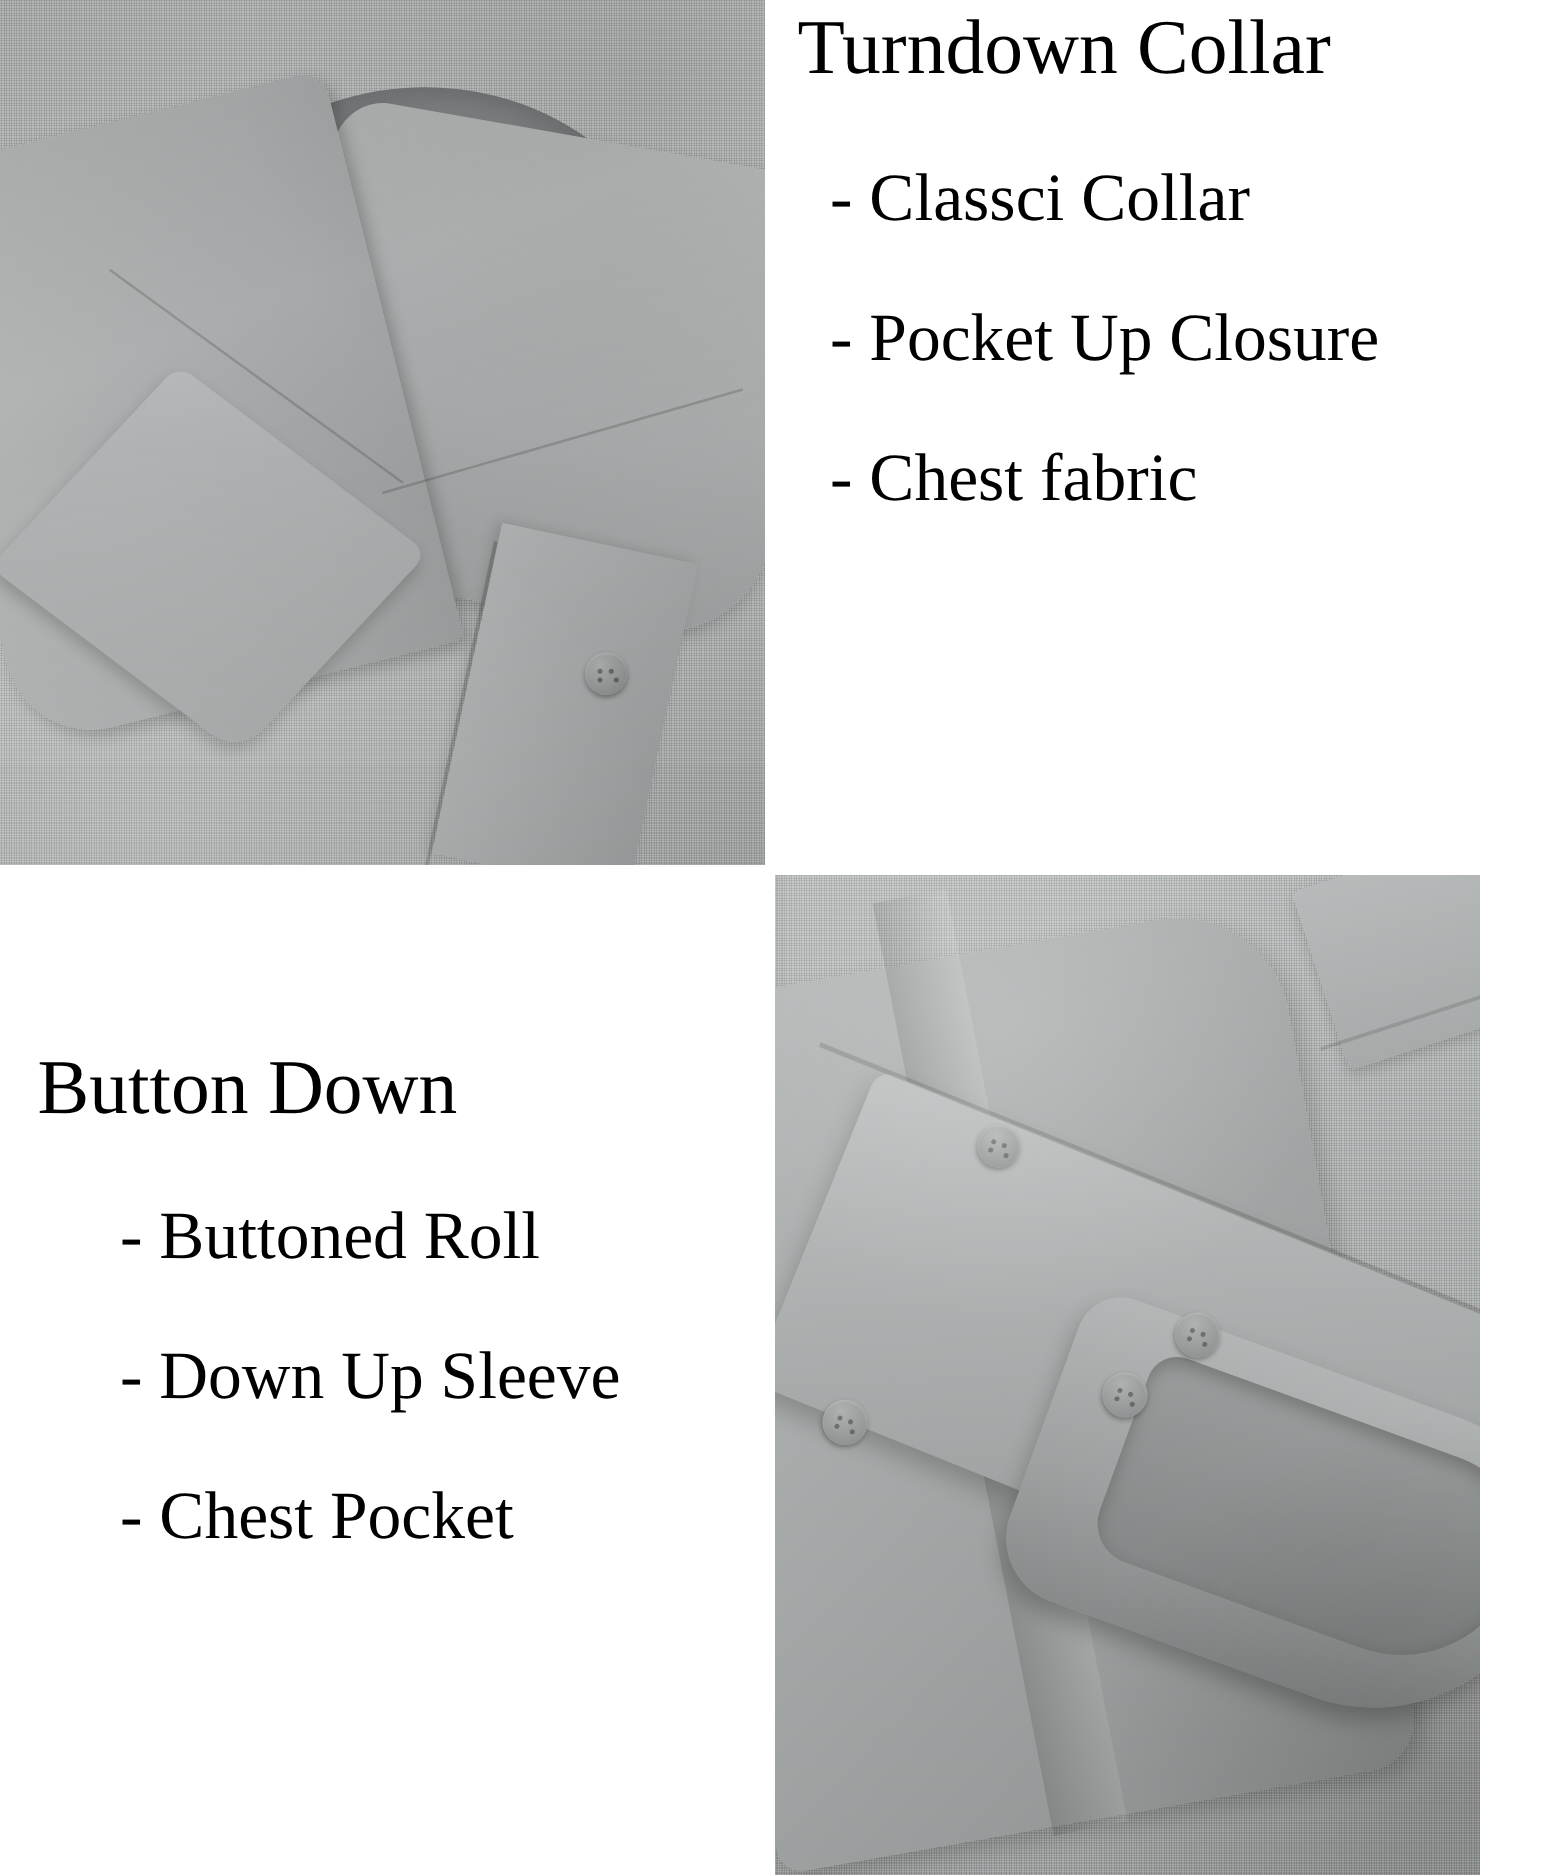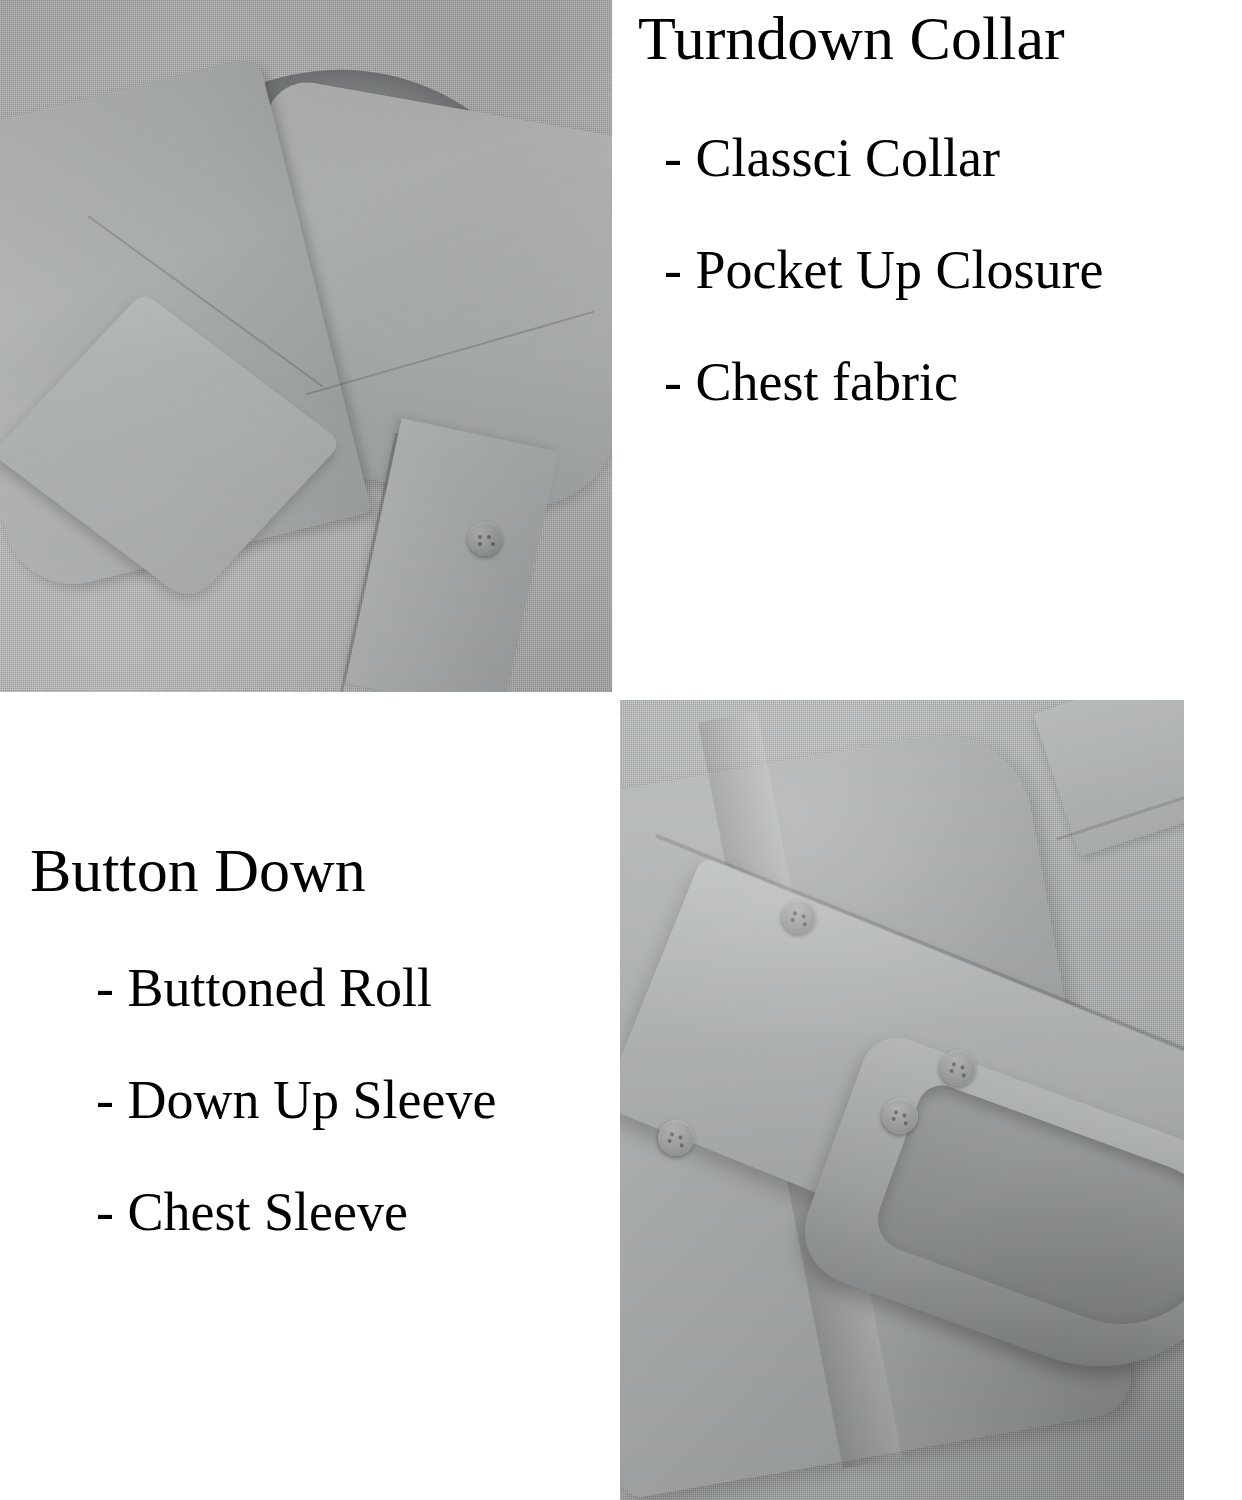--- a/index.html
+++ b/index.html
@@ -336,21 +336,21 @@
       </ul>
     </div>
   </div>
 
   <div class="quad q-bl">
     <div class="panel">
       <div class="panel-title">Button Down</div>
       <ul class="bullets">
         <li class="bullet">- Buttoned Roll</li>
         <li class="bullet">- Down Up Sleeve</li>
-        <li class="bullet">- Chest Sleeve</li>
+        <li class="bullet">- Chest Pocket</li>
       </ul>
     </div>
   </div>
 
   <div class="quad q-br">
     <div class="fabric cuff-bg"></div>
 
     <div class="pocket"></div>
     <div class="pocket-seam"></div>
 

